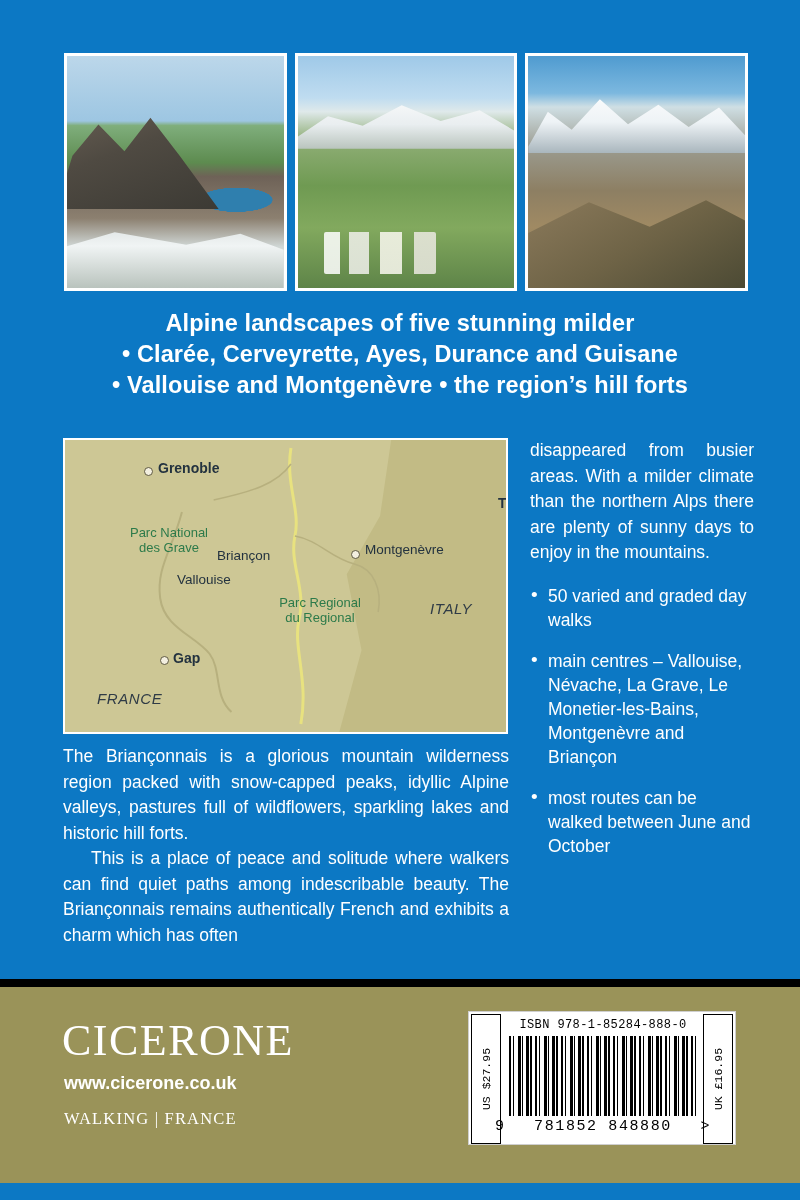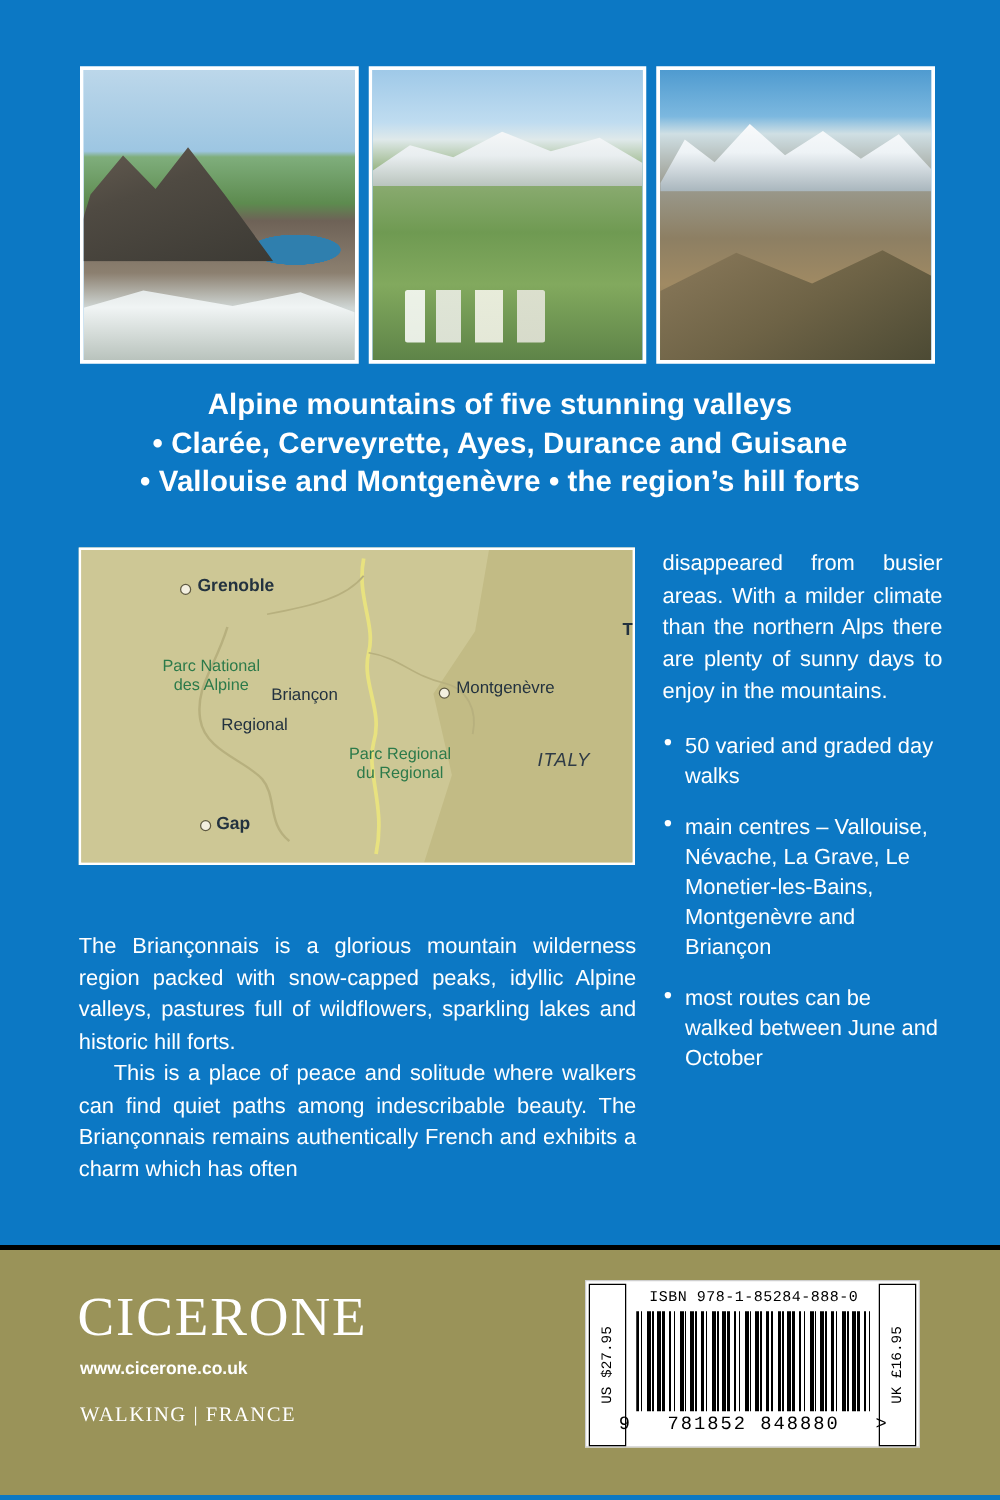--- a/index.html
+++ b/index.html
@@ -122,21 +122,21 @@
     letter-spacing: 0.1px;
   }
   .headline div { white-space: nowrap; }
 
   
   .map {
     position: absolute;
     left: 63px;
     top: 438px;
     width: 445px;
-    height: 254px;
+    height: 296px;
     background: #c9c392;
     border: 2px solid #ffffff;
     box-sizing: border-box;
     overflow: hidden;
   }
   .map-france {
     position: absolute;
     left: 0; top: 0;
     width: 100%; height: 100%;
     background: #cdc795;
@@ -227,42 +227,42 @@
     position: absolute;
     left: 1px;
     top: -1px;
     font-size: 19px;
   }
 
   
   .footer {
     position: absolute;
     left: 0;
-    bottom: 4px;
+    bottom: 17px;
     width: 800px;
     height: 196px;
     background: #9a9359;
-    border-top: 4px solid #000000;
+    border-top: 8px solid #000000;
   }
   .logo {
     position: absolute;
     left: 62px;
     top: 28px;
     color: #ffffff;
     font-family: "Liberation Serif", serif;
     font-size: 44px;
     letter-spacing: 1.5px;
     font-weight: normal;
   }
   .site {
     position: absolute;
     left: 64px;
     top: 86px;
     color: #ffffff;
-    font-size: 14px;
+    font-size: 18px;
     font-weight: bold;
   }
   .category {
     position: absolute;
     left: 64px;
     top: 122px;
     color: #ffffff;
     font-family: "Liberation Serif", serif;
     font-size: 16.5px;
     letter-spacing: 1.2px;
@@ -343,21 +343,21 @@
 
 <div class="page">
 
   <div class="photo-strip">
     <div class="photo ph1"></div>
     <div class="photo ph2"></div>
     <div class="photo ph3"></div>
   </div>
 
   <div class="headline">
-    <div>Alpine mountains of five stunning valleys</div>
+    <div>Alpine landscapes of five stunning milder</div>
     <div>• Clarée, Cerveyrette, Ayes, Durance and Guisane</div>
     <div>• Vallouise and Montgenèvre • the region’s hill forts</div>
   </div>
 
   <div class="map">
     <div class="map-france"></div>
     <div class="map-italy"></div>
 
     <svg class="border-line" viewBox="0 0 445 292" preserveAspectRatio="none">
       <path d="M118 72 C 108 110, 92 128, 96 158 C 100 188, 132 196, 146 214 C 158 230, 150 256, 168 272" fill="none" stroke="#b7b07e" stroke-width="2"></path>
@@ -368,28 +368,28 @@
 
     <span class="dot" style="left:79px; top:27px;"></span>
     <span class="map-label city" style="left:93px; top:20px;">Grenoble</span>
 
     <span class="map-label city" style="left:433px; top:55px;">Turin</span>
 
     <span class="dot" style="left:286px; top:110px;"></span>
     <span class="map-label" style="left:300px; top:102px;">Montgenèvre</span>
 
     <span class="map-label" style="left:152px; top:108px;">Briançon</span>
-    <span class="map-label" style="left:112px; top:132px;">Regional</span>
+    <span class="map-label" style="left:112px; top:132px;">Vallouise</span>
 
     <span class="dot" style="left:95px; top:216px;"></span>
     <span class="map-label city" style="left:108px; top:210px;">Gap</span>
 
     <div class="map-label park" style="left:44px; top:85px; width:120px;">
       <span>Parc National</span><br>
-      <span>des Alpine</span>
+      <span>des Grave</span>
     </div>
 
     <div class="map-label park" style="left:190px; top:155px; width:130px;">
       <span>Parc Regional</span><br>
       <span>du Regional</span>
     </div>
 
     <span class="map-label country" style="left:365px; top:160px;">ITALY</span>
     <span class="map-label country" style="left:32px; top:250px;">FRANCE</span>
   </div>

